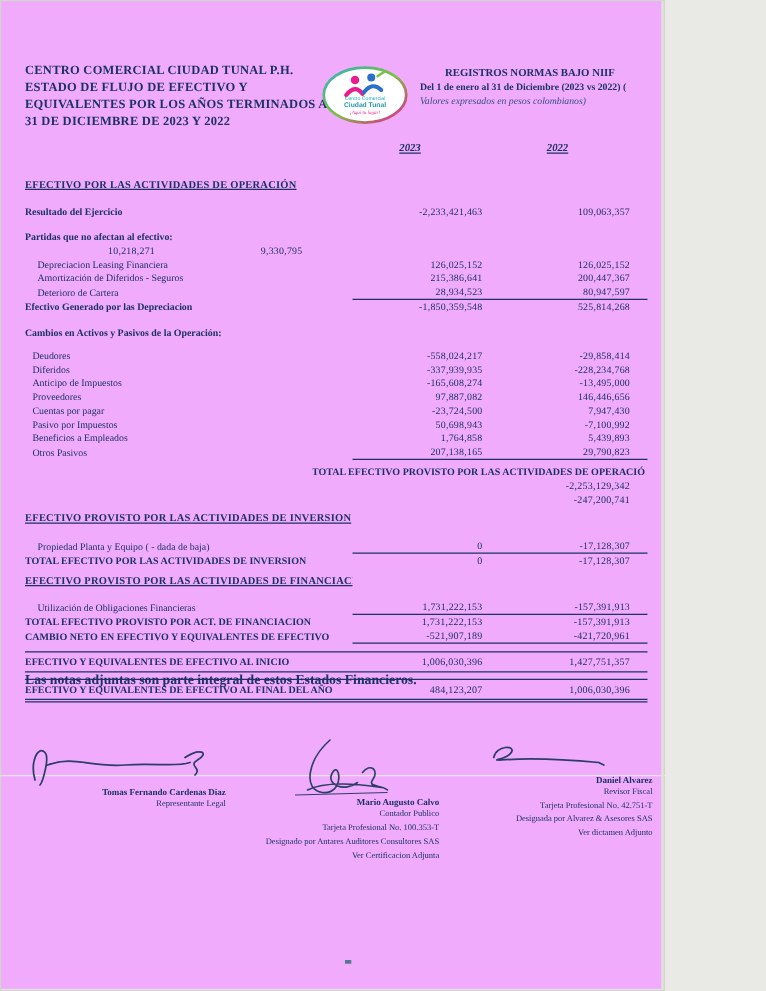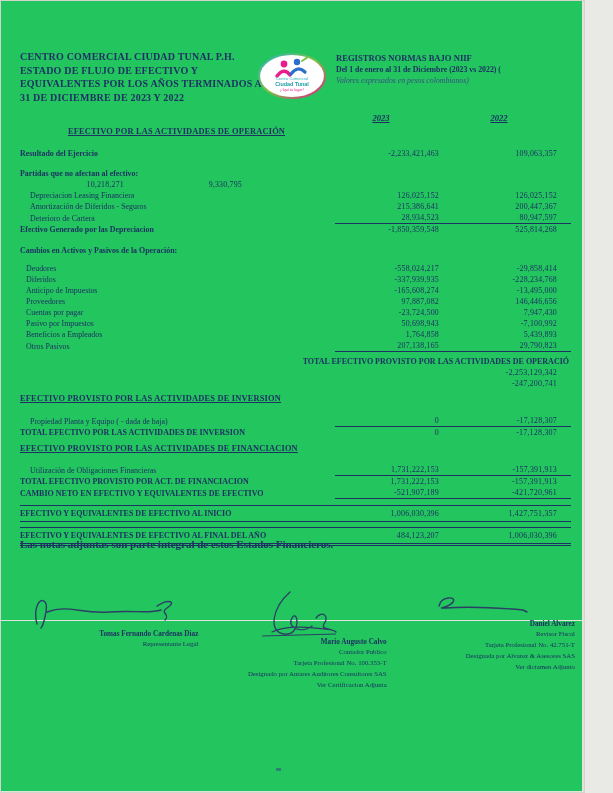--- a/index.html
+++ b/index.html
@@ -1,30 +1,30 @@
 <!DOCTYPE html>
 <html><head>
 <meta charset="utf-8">
 <style>
   html,body{margin:0;padding:0;background:#e9e9e6;}
   #page{
     position:relative;
-    width:585px;height:793px;
-    background:#22c55e;
+    width:532px;height:793px;
+    background:#f0abfc;
     font-family:"Liberation Serif","DejaVu Serif",serif;
     color:#1d3263;
     overflow:hidden;
     box-shadow:inset 0 0 0 1px #d4d4cf, inset -3px -2px 0 0 #e2e2dd;
   }
   
   #hdr{position:absolute;top:50px;left:20px;width:300px;}
   #hdr .l{font-weight:bold;font-size:10px;line-height:13.5px;letter-spacing:.2px;}
   #logo{position:absolute;top:52px;left:257px;width:70px;height:48px;}
   #hdr-r{position:absolute;top:53px;left:336px;width:260px;}
-  #hdr-r .r1{font-weight:bold;font-size:8.6px;line-height:11px;}
+  #hdr-r .r1{font-weight:bold;font-size:8.6px;line-height:11px;margin-left:20px;}
   #hdr-r .r2{font-weight:bold;font-size:7.8px;line-height:11px;}
   #hdr-r .r3{font-style:italic;font-size:7.8px;line-height:11px;color:#3a4f85;}
   
   #colhead{position:absolute;top:113px;left:20px;right:14px;display:flex;}
   #colhead .sp{flex:1;}
   #colhead .c{width:118px;text-align:center;font-weight:bold;font-style:italic;
     font-size:8.6px;text-decoration:underline;padding-right:26px;box-sizing:border-box;}
   
   #rows{position:absolute;top:126px;left:20px;right:14px;}
   .row{display:flex;align-items:flex-end;line-height:11px;font-size:7.9px;}
@@ -95,21 +95,21 @@
     <div class="r3">Valores expresados en pesos colombianos)</div>
   </div>
 
   <div id="colhead">
     <div class="sp"></div>
     <div class="c">2023</div>
     <div class="c">2022</div>
   </div>
 
   <div id="rows">
-      <div class="row section" style="margin-top: 0; text-align: center;">
+      <div class="row section" style="margin-top: 16px;">
         <div class="lab">EFECTIVO POR LAS ACTIVIDADES DE OPERACIÓN</div>
         <div class="val"></div>
         <div class="val"></div>
       </div>
       <div class="row bold" style="margin-top: 11px; align-items: flex-end;">
         <div class="lab">Resultado  del Ejercicio</div>
         <div class="val">-2,233,421,463</div>
         <div class="val">109,063,357</div>
       </div>
       <div class="row bold" style="margin-top: 9px;">

